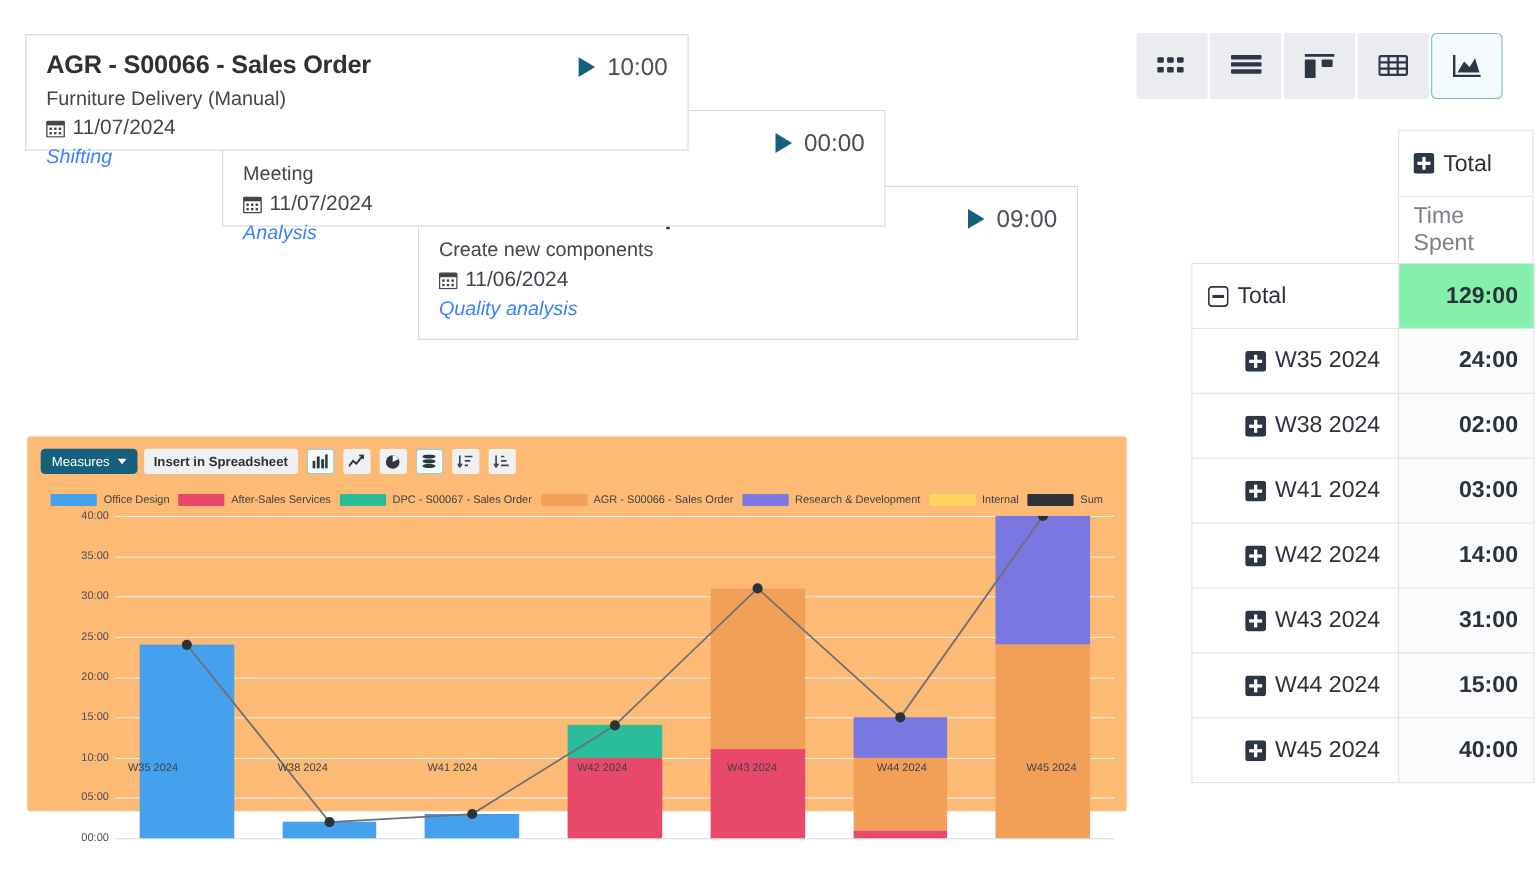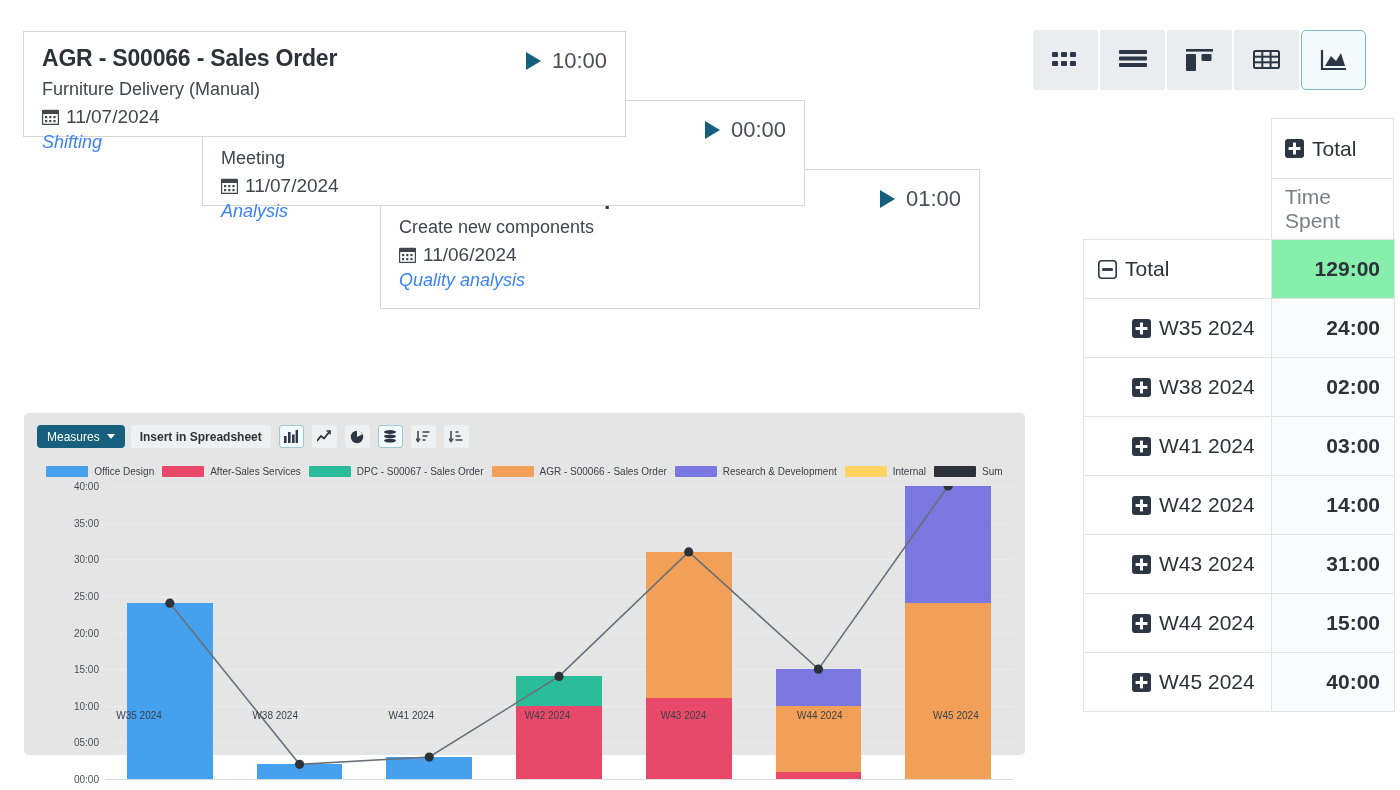--- a/index.html
+++ b/index.html
@@ -92,23 +92,23 @@
   .pv-lbl { width: 188px; background: #fff; }
   .pv-lbl.indent { padding-left: 48px; }
   .pv-lbl .inner { display: flex; align-items: center; gap: 8px; }
   .pv-val { width: 123px; text-align: right; font-weight: bold; background: #fafbfc; }
   .pv-table tr.total-row .pv-val { background: #86efac; }
 
   .sq-plus, .sq-minus { display: inline-block; width: 19px; height: 19px; flex: none; }
 
   
   #chart-panel {
-    position: absolute; left: 24px; top: 413px;
+    position: absolute; left: 24px; top: 396px;
     width: 1001px; height: 342px;
-    background: #e5e5e5;
+    background: #fdba74;
     border: 1px solid #e4e6e9;
     border-radius: 4px;
   }
   #chart-toolbar {
     position: absolute; left: 12px; top: 11px;
     display: flex; align-items: center; gap: 6px;
   }
   .measures-btn {
     background: #17607d; color: #fff; font-size: 12px;
     padding: 0 10px; height: 23px; border-radius: 4px;
@@ -232,21 +232,21 @@
       <span>11/07/2024</span>
     </div>
     <div class="stage">Analysis</div>
   </div>
 
   <div class="card" id="card-3">
     <div class="row-top">
       <div class="title">Research &amp; Development</div>
       <div class="timer">
         <span class="play"></span>
-        <span class="dur">01:00</span>
+        <span class="dur">09:00</span>
       </div>
     </div>
     <div class="subtitle">Create new components</div>
     <div class="dateline">
       <span class="cal-icon">
         <svg width="17" height="16" viewBox="0 0 17 16">
             <rect x="0.5" y="1.5" width="16" height="14" rx="1" fill="none" stroke="#41464d" stroke-width="1.4"></rect>
             <rect x="0.5" y="1.5" width="16" height="3.5" fill="#41464d"></rect>
             <g fill="#41464d">
               <rect x="3" y="7" width="2.2" height="2.2"></rect>

